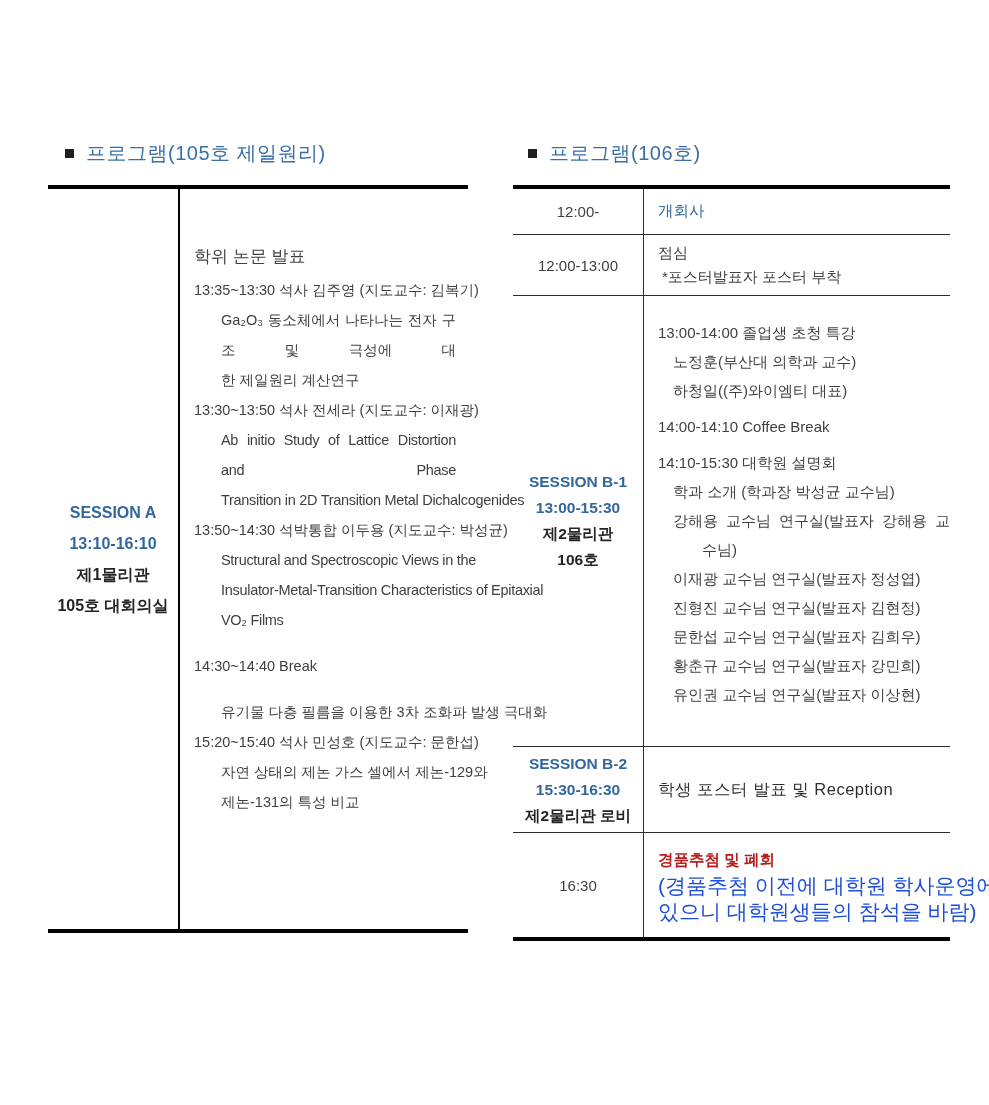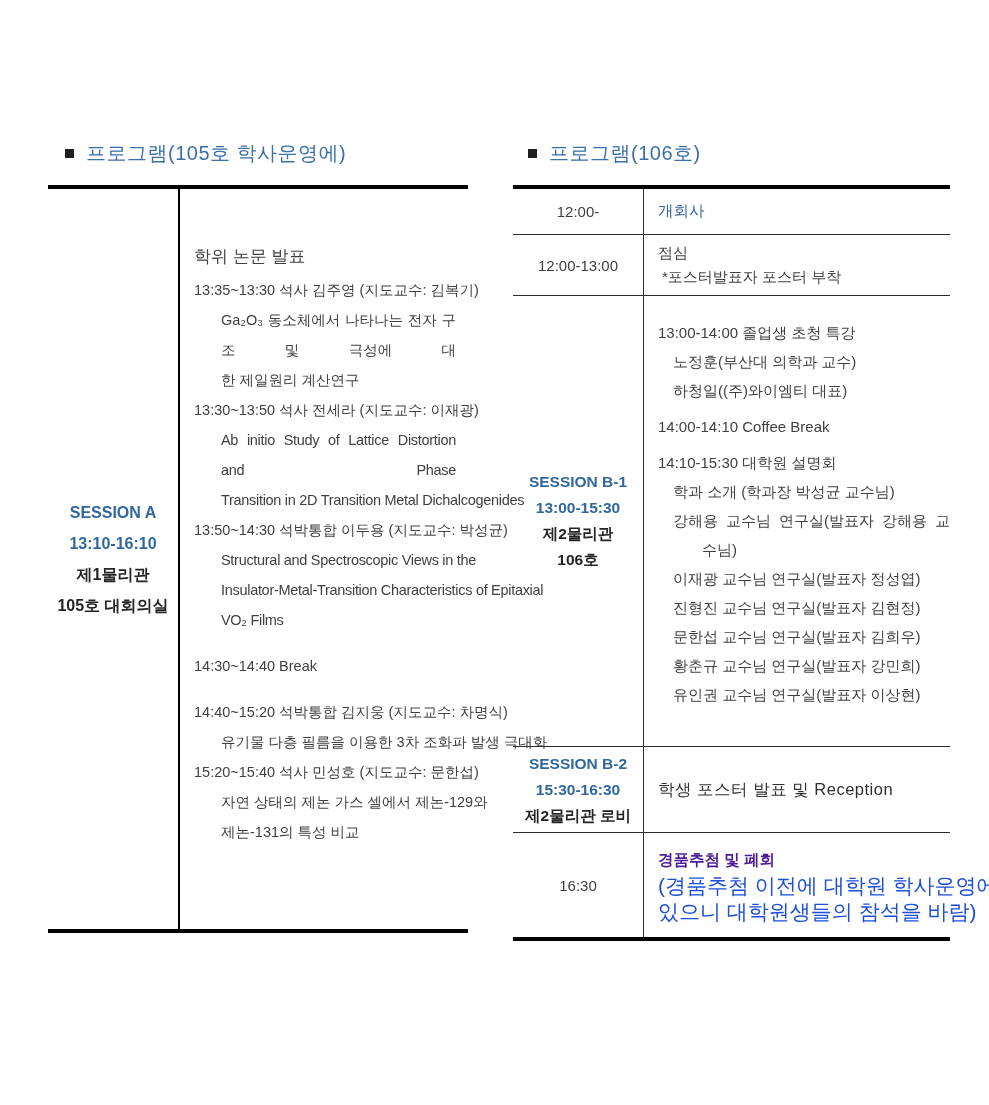--- a/index.html
+++ b/index.html
@@ -65,32 +65,32 @@
   .r2 .line{font-size:15px;line-height:24px;}
   .r2 .line2{padding-left:4px;}
   .tbl-b .sess-name,.tbl-b .sess-time{font-size:15.5px;line-height:26px;}
   .tbl-b .sess-place{font-size:15.5px;line-height:26px;}
   .b1-cell{line-height:28px;}
   .b1-lines{padding-top:22px;}
   .tbl-b .ln{font-size:15px;line-height:29px;}
   .tbl-b .ln.detail{padding-left:15px;}
   .tbl-b .ln.gap{height:7px;line-height:7px;}
   .b2-label{font-size:16.5px;color:#2f2f2f;letter-spacing:0.5px;}
-  .r5-title{color:#4c1d95;font-weight:700;font-size:15.5px;line-height:27px;}
+  .r5-title{color:#b91c1c;font-weight:700;font-size:15.5px;line-height:27px;}
   .r5-note{font-size:21px;line-height:26px;color:#1d4ed8;white-space:nowrap;}
 </style>
 </head>
 <body>
 
 <div>
 
   <section class="panel" id="panel-left">
     <h2 class="sec-hdr">
       <span class="bullet"></span>
-      <span class="hdr-text">프로그램(105호  학사운영에)</span>
+      <span class="hdr-text">프로그램(105호  제일원리)</span>
     </h2>
 
     <div class="tbl-a">
       <div class="ta-c1">
         <div class="sess-name">SESSION  A</div>
         <div class="sess-time">13:10-16:10</div>
         <div class="sess-place">제1물리관</div>
         <div class="sess-place">105호  대회의실</div>
       </div>
       <div class="ta-c2">
@@ -101,21 +101,20 @@
           <div class="ln entry">13:30~13:50 석사 전세라 (지도교수: 이재광)</div>
           <div class="ln detail en j">Ab initio Study of Lattice Distortion and Phase</div>
           <div class="ln detail en">Transition in 2D Transition Metal Dichalcogenides</div>
           <div class="ln entry">13:50~14:30 석박통합 이두용 (지도교수: 박성균)</div>
           <div class="ln detail en">Structural and Spectroscopic Views in the</div>
           <div class="ln detail en">Insulator-Metal-Transition Characteristics of Epitaxial</div>
           <div class="ln detail en">VO₂ Films</div>
           <div class="ln gap"></div>
           <div class="ln entry">14:30~14:40  Break</div>
           <div class="ln gap"></div>
-          <div class="ln entry">14:40~15:20 석박통합 김지웅 (지도교수: 차명식)</div>
           <div class="ln detail">유기물 다층 필름을 이용한 3차 조화파 발생 극대화</div>
           <div class="ln entry">15:20~15:40 석사 민성호 (지도교수: 문한섭)</div>
           <div class="ln detail">자연 상태의 제논 가스 셀에서 제논-129와</div>
           <div class="ln detail">제논-131의 특성 비교</div>
         </div>
     </div>
   </section>
 
   <section class="panel" id="panel-right">
     <h2 class="sec-hdr">

